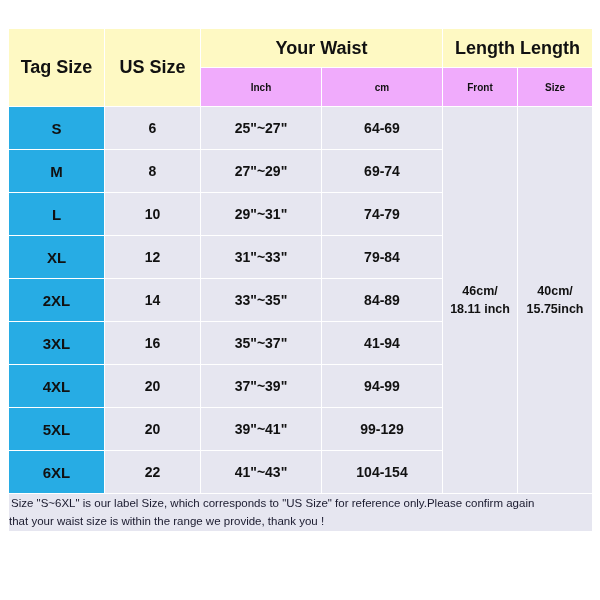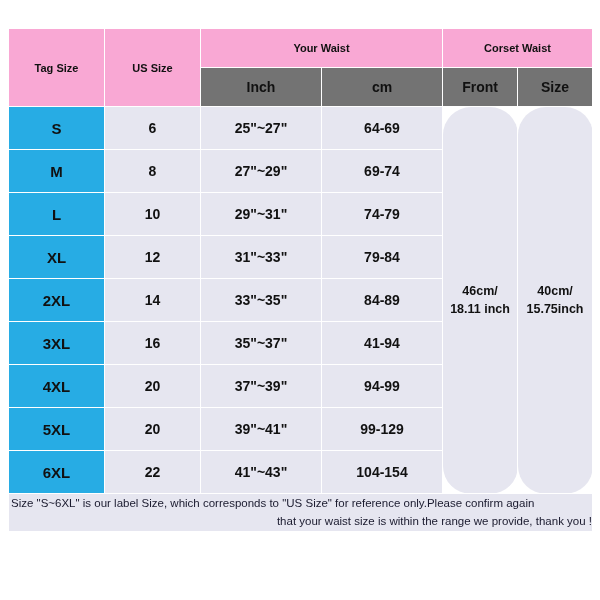--- a/index.html
+++ b/index.html
@@ -30,32 +30,32 @@
   table.size-chart td, table.size-chart th {
     border: 1px solid #ffffff;
     text-align: center;
     vertical-align: middle;
     font-weight: bold;
     color: #111111;
     padding: 0;
   }
   
   .hdr {
-    background: #f9a8d4;
-    color: #111111;
-    font-size: 11px;
+    background: #fef9c3;
+    color: #111111;
+    font-size: 18px;
     font-weight: bold;
     height: 38px;
   }
   .hdr-tall {
     height: 76px;
   }
   .hdr-sub {
-    background: #737373;
-    font-size: 14px;
+    background: #f0abfc;
+    font-size: 10px;
     height: 38px;
     margin-left: 15px;
   }
   
   .tag {
     background: #27ace4;
     color: #111111;
     font-size: 15px;
     height: 42px;
   }
@@ -64,21 +64,20 @@
     color: #111111;
     font-size: 14px;
     height: 42px;
   }
   .len {
     background: #e6e6f0;
     color: #111111;
     font-size: 12.5px;
     line-height: 1.45;
     font-weight: bold;
-    border-radius: 28px;
   }
   .note-row td {
     background: #e6e6f0;
     border: 1px solid #ffffff;
     padding: 10px 14px 12px 14px;
     text-align: center;
   }
   .note {
     font-size: 11.5px;
     font-weight: normal;
@@ -86,42 +85,42 @@
     line-height: 1.6;
   }
   .note .line {
     display: block;
   }
   .note .line1 {
     text-align: left;
     padding-left: 2px;
   }
   .note .line2 {
-    text-align: right;
+    text-align: left;
   }
 </style>
 </head>
 <body>
 
 <div class="page">
   <table class="size-chart">
     <colgroup>
       <col style="width:96px">
       <col style="width:96px">
       <col style="width:121px">
       <col style="width:121px">
       <col style="width:75px">
       <col style="width:75px">
     </colgroup>
     <thead>
       <tr>
         <th class="hdr hdr-tall" rowspan="2">Tag Size</th>
         <th class="hdr hdr-tall" rowspan="2">US Size</th>
         <th class="hdr" colspan="2">Your Waist</th>
-        <th class="hdr" colspan="2">Corset Waist</th>
+        <th class="hdr" colspan="2">Length Length</th>
       </tr>
       <tr>
         <th class="hdr-sub">Inch</th>
         <th class="hdr-sub">cm</th>
         <th class="hdr-sub">Front</th>
         <th class="hdr-sub">Size</th>
       </tr>
     </thead>
     <tbody>
       <tr>

